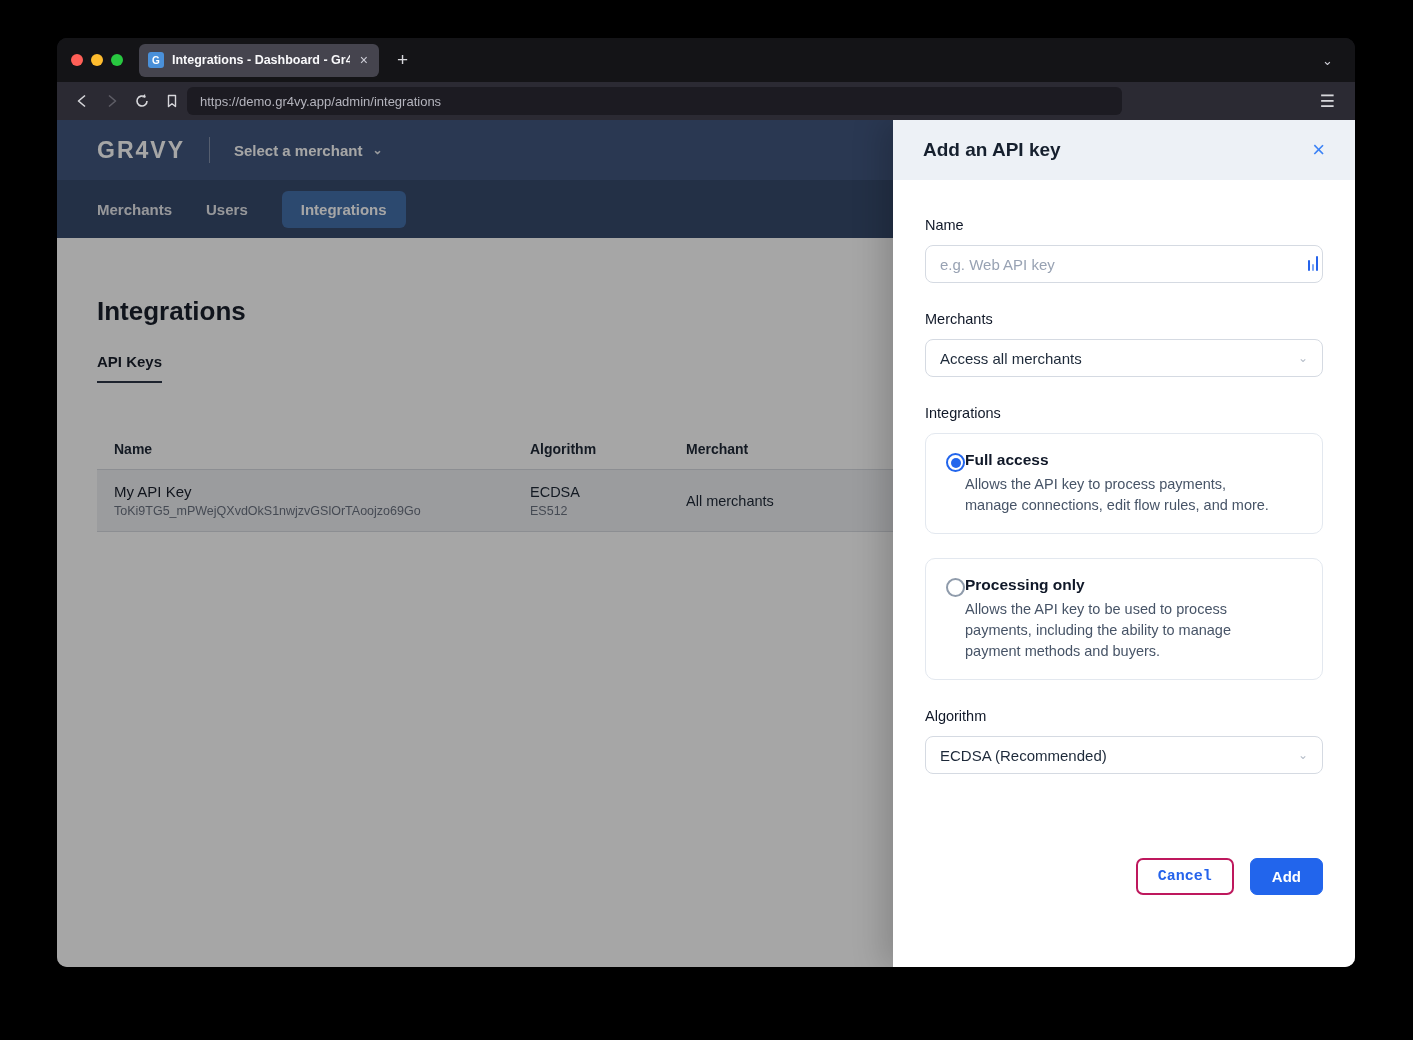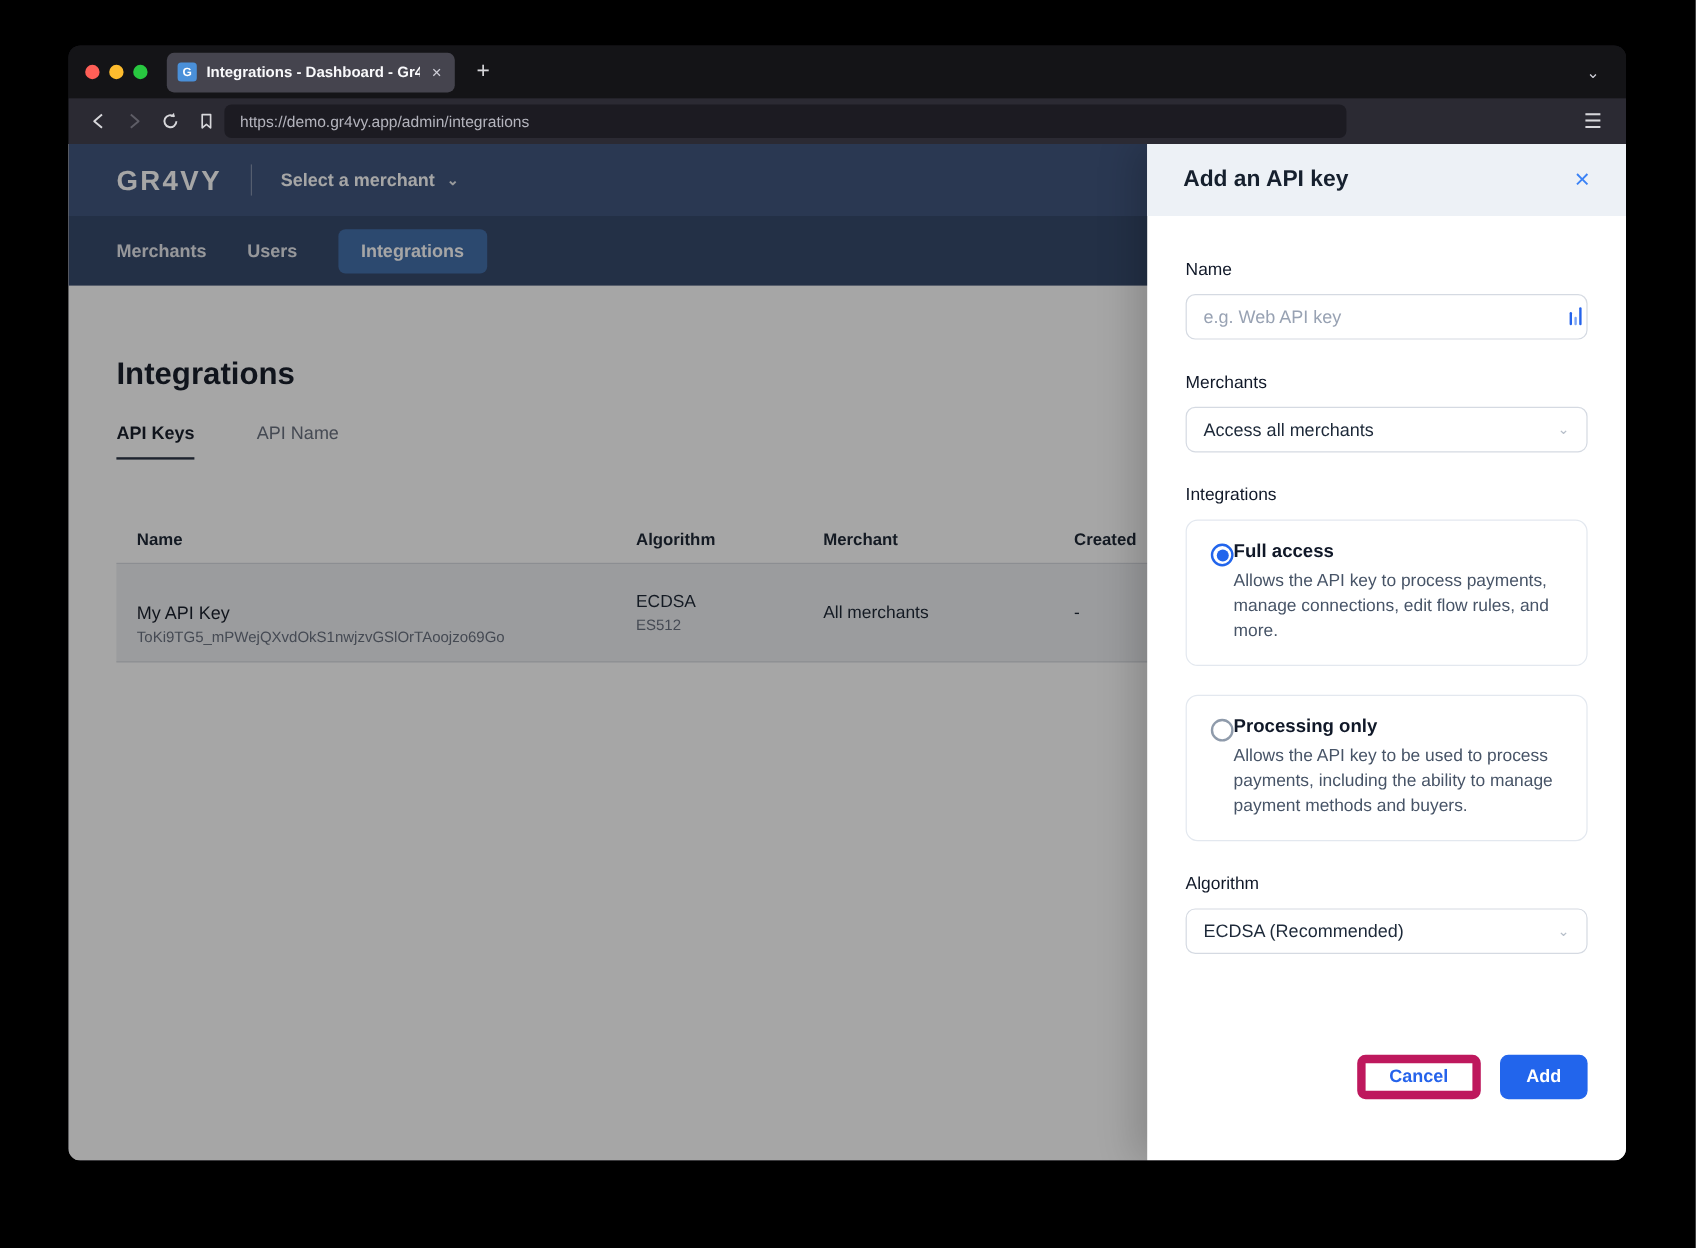--- a/index.html
+++ b/index.html
@@ -70,43 +70,43 @@
   .ms-chevron { font-size:12px; color:rgba(255,255,255,0.9); }
 
   .app-nav {
     height:58px; background:#374a6c; display:flex; align-items:center; padding:0 40px; gap:34px;
   }
   .nav-item { color:rgba(255,255,255,0.88); font-size:15px; font-weight:600; }
   .nav-item.active { background:#4470ab; color:#fff; padding:10px 19px; border-radius:6px; }
 
   .content { padding:0 40px; }
   .page-title { font-size:26px; font-weight:700; color:#1a202c; margin-top:58px; }
-  .ptabs { display:flex; gap:52px; margin-top:26px; }
+  .ptabs { display:flex; gap:36px; margin-top:26px;justify-content:space-between; }
   .ptab { font-size:15px; color:#6b7280; padding-bottom:11px; }
   .ptab.active { color:#1a202c; font-weight:700; border-bottom:2.5px solid #2d3748; }
 
   .table { width:1180px; margin-top:46px; }
   .thead {
     display:flex; align-items:center; padding:12px 17px;
     border-bottom:1px solid #d7dbe0; font-weight:700; font-size:14px; color:#1f2937;
   }
   .trow {
     display:flex; align-items:center; padding:13px 17px; min-height:60px;
     background:#eef0f3; border-bottom:1px solid #d7dbe0;
   }
   .col-name { width:416px; } .col-algo { width:156px; } .col-merchant { width:209px; } .col-created { flex:1; }
-  .cell-main { font-size:15px; color:#1a202c;margin-top:20px; }
+  .cell-main { font-size:15px; color:#1a202c; }
   .cell-sub { font-size:12.5px; color:#6b7280; margin-top:4px; }
   .cell-val { font-size:14.5px; color:#1f2937; }
 
   .dim { position:absolute; inset:0; background:rgba(0,0,0,0.35); z-index:5; }
 
   
   .drawer {
-    position:absolute; top:0; right:0; bottom:0; width:399px; background:#fff; z-index:10;
+    position:absolute; top:0; right:0; bottom:0; width:462px; background:#fff; z-index:10;
     display:flex; flex-direction:column; box-shadow:-10px 0 30px rgba(0,0,0,0.18);
   }
   .drawer-header {
     height:60px; background:#edf1f6; flex:none;
     display:flex; align-items:center; justify-content:space-between; padding:0 30px;
   }
   .drawer-title { font-size:19px; font-weight:700; color:#16202e; }
   .drawer-close { color:#3b82f6; font-size:22px; line-height:1; }
 
   .drawer-body { flex:1; padding:37px 32px 0; overflow:hidden; }
@@ -147,21 +147,21 @@
     content:""; position:absolute; left:50%; top:50%; transform:translate(-50%,-50%);
     width:10px; height:10px; border-radius:50%; background:#2265ec;
   }
   .option-title { font-size:15.5px; font-weight:700; color:#101828; }
   .option-desc { font-size:14.5px; color:#475467; line-height:1.45; margin-top:5px; max-width:312px; }
 
   .drawer-footer {
     display:flex; justify-content:flex-end; gap:16px; margin-top:84px; padding-right:0;
   }
   .btn { height:37px; border-radius:7px; font-size:15px; font-weight:700; display:flex; align-items:center; justify-content:center; }
-  .btn-cancel { background:#fff; border:7px solid #be185d; color:#2563eb; padding:0 20px; }
+  .btn-cancel { background:#fff; border:2px solid #be185d; color:#2563eb; padding:0 20px;font-family:Liberation Mono, monospace; }
   .btn-add { background:#2265ec; border:1px solid #2265ec; color:#fff; padding:0 21px; }
 </style>
 </head>
 <body>
 
 <div class="window">
 
   <div class="tabstrip">
     <div class="traffic">
       <span class="t-dot t-red"></span>

